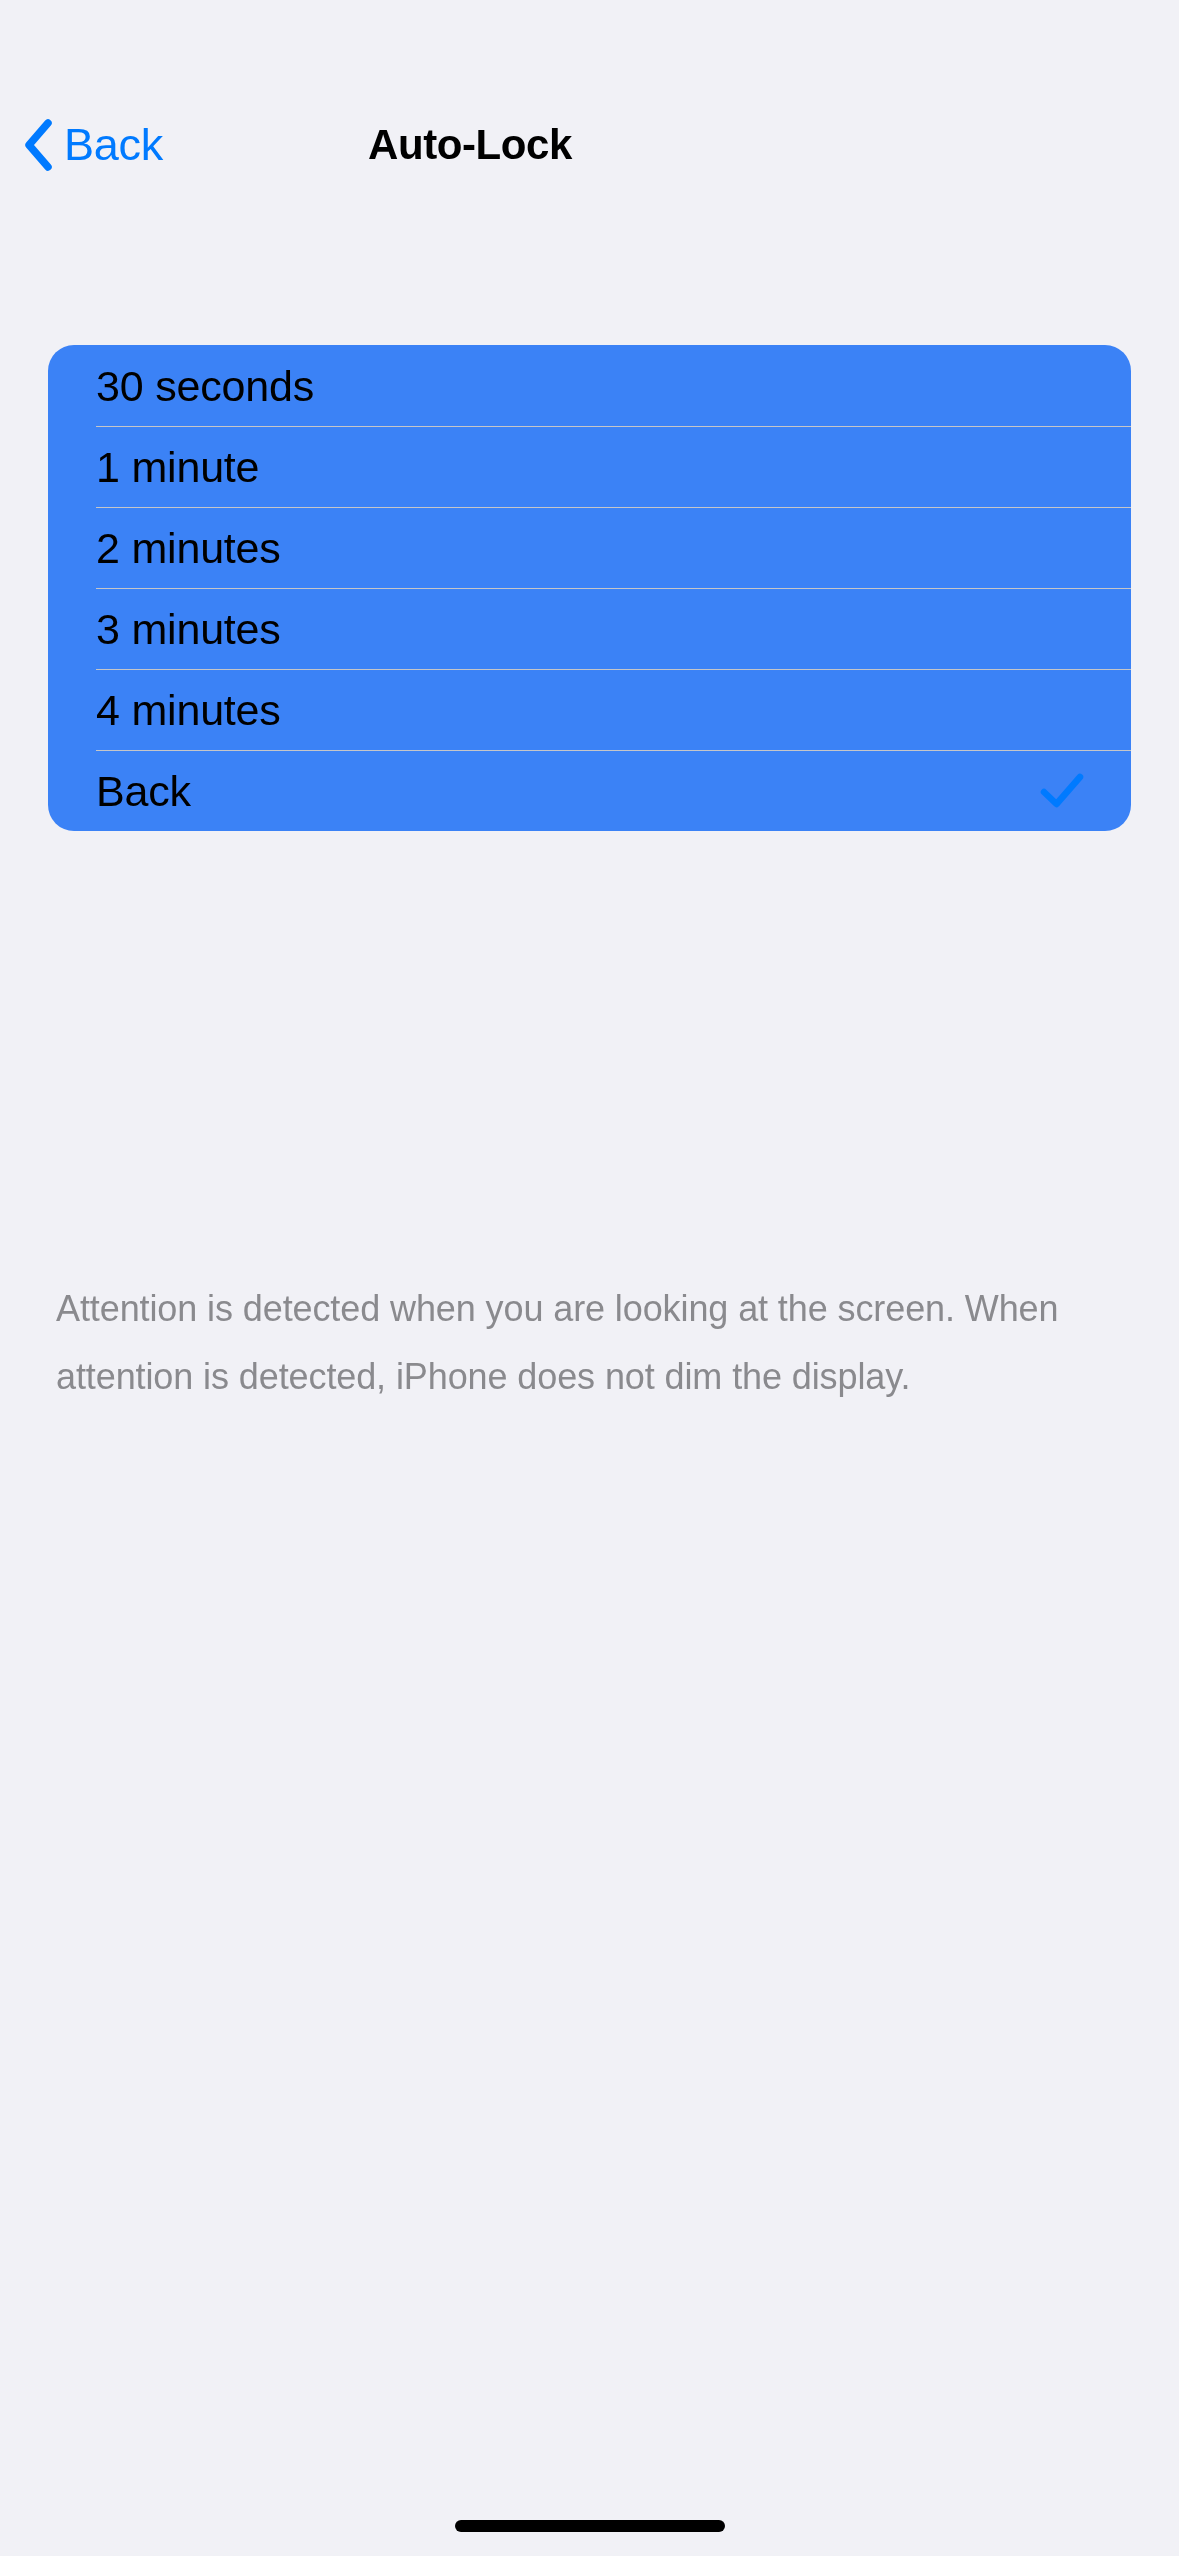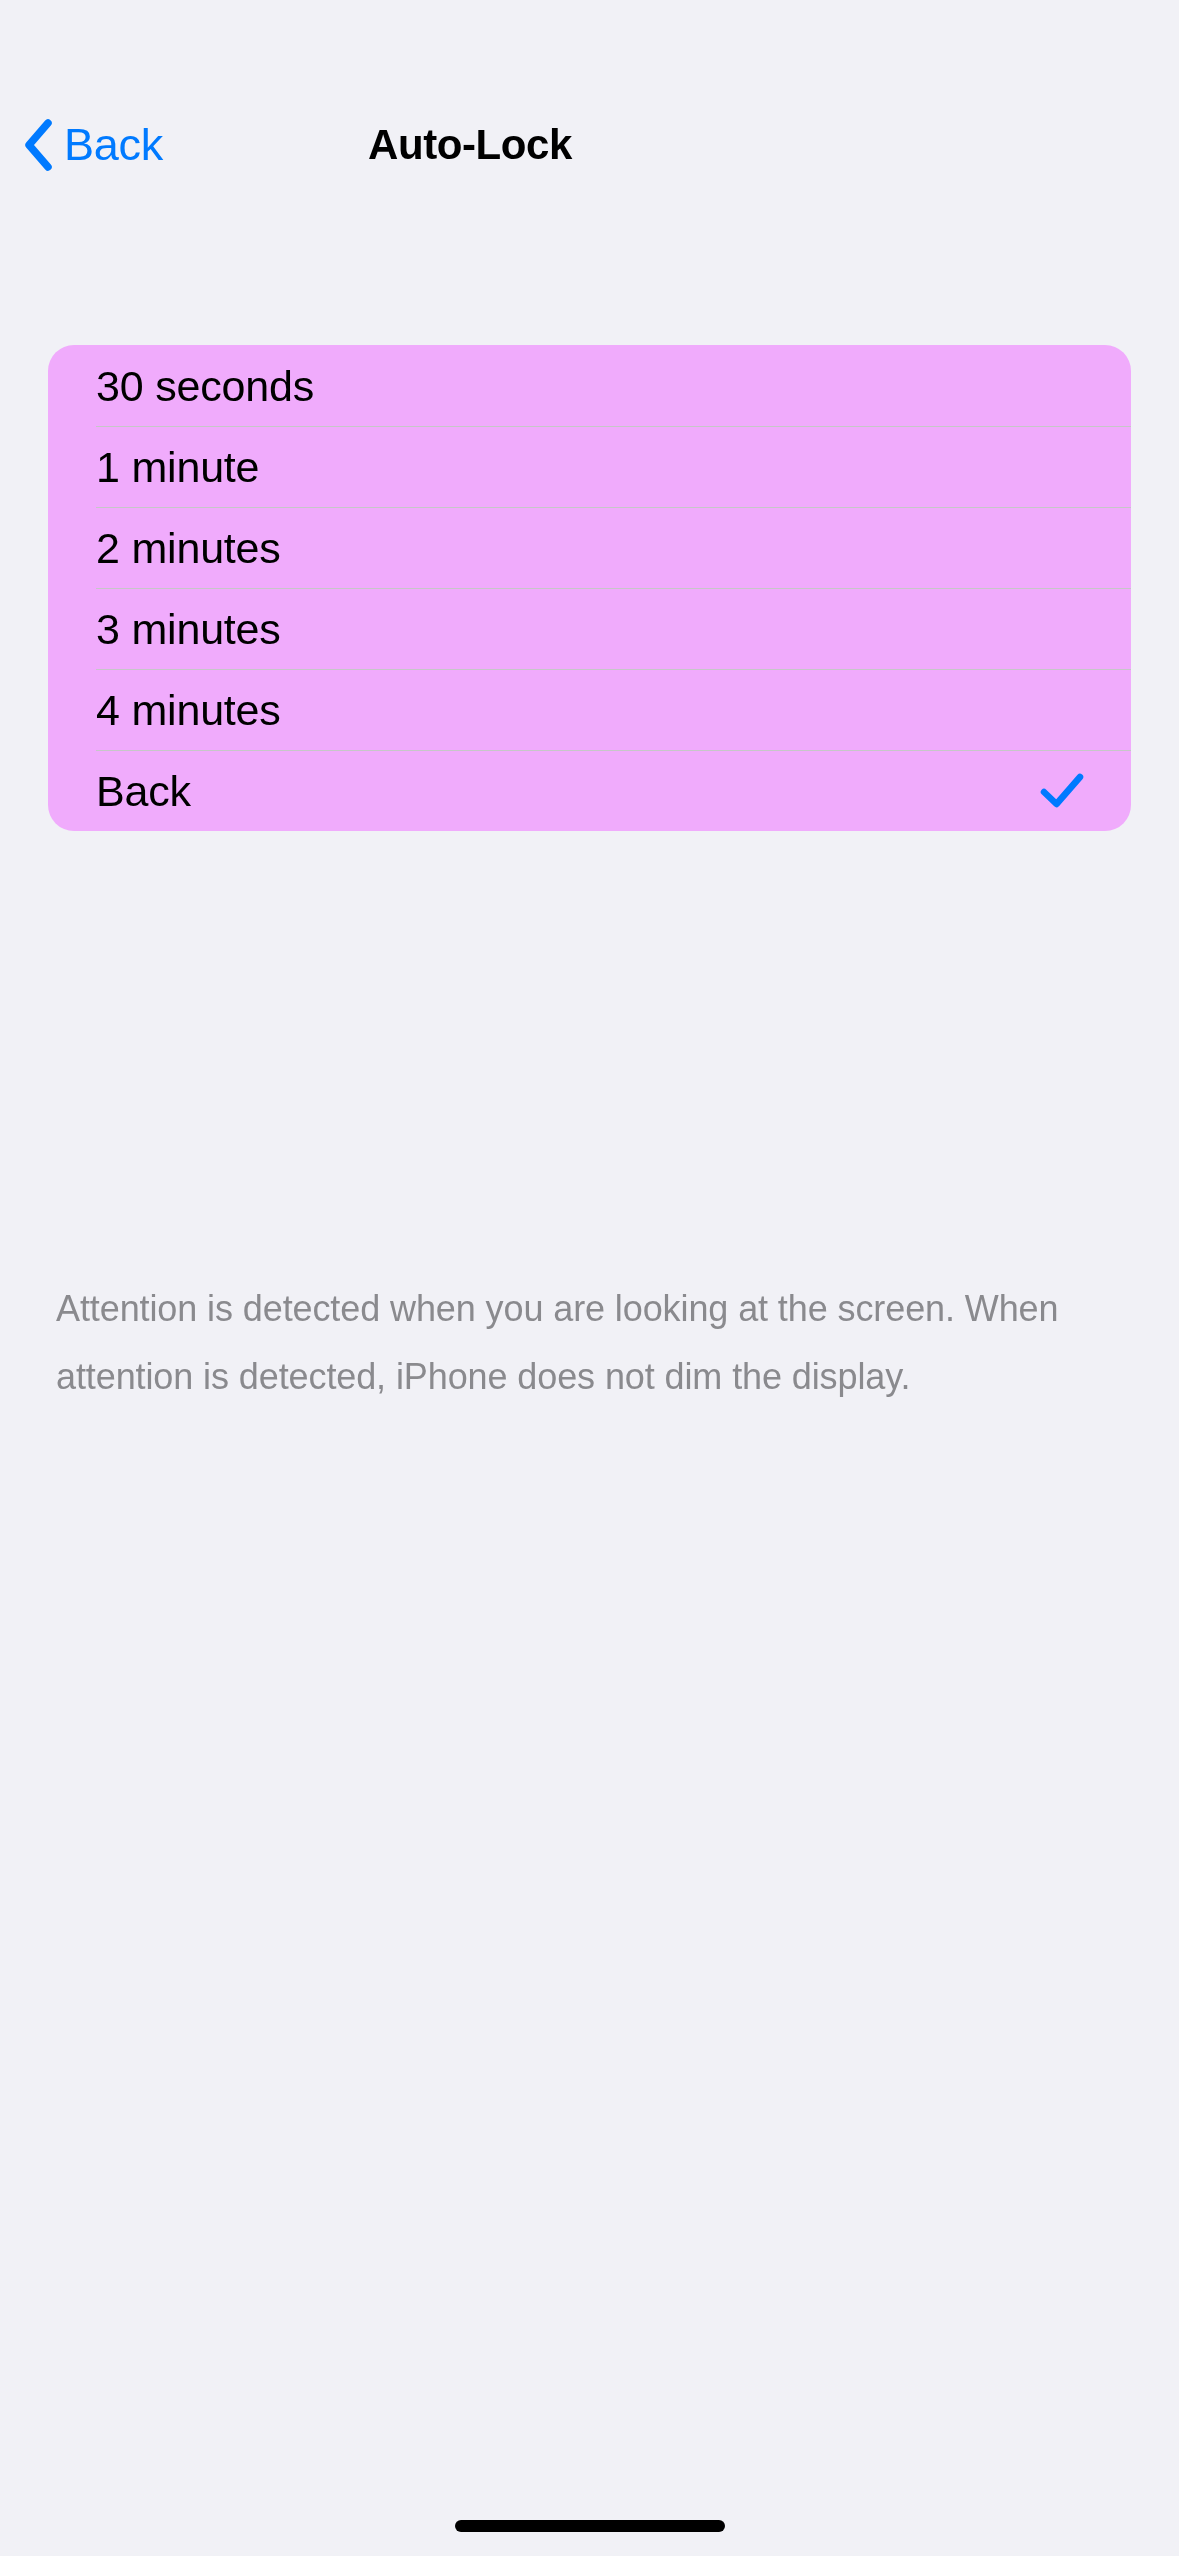--- a/index.html
+++ b/index.html
@@ -139,21 +139,21 @@
     top: 190px; left: 0;
     width: 1179px;
     bottom: 0;
   }
 
   .group-card {
     position: absolute;
     left: 48px;
     top: 155px;
     width: 1083px;
-    background: #f0abfc;
+    background: #3b82f6;
     border-radius: 26px;
     overflow: hidden;
   }
 
   .row {
     position: relative;
     height: 81px;
     display: flex;
     align-items: center;
     padding: 0 46px 0 48px;

